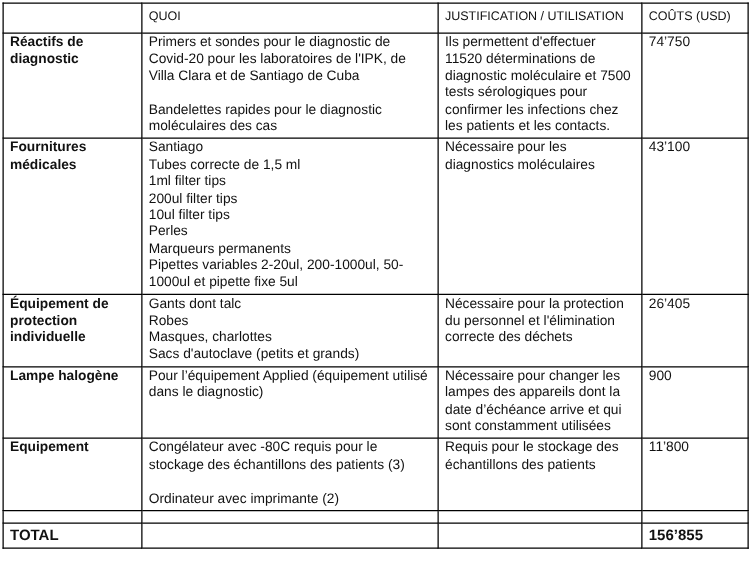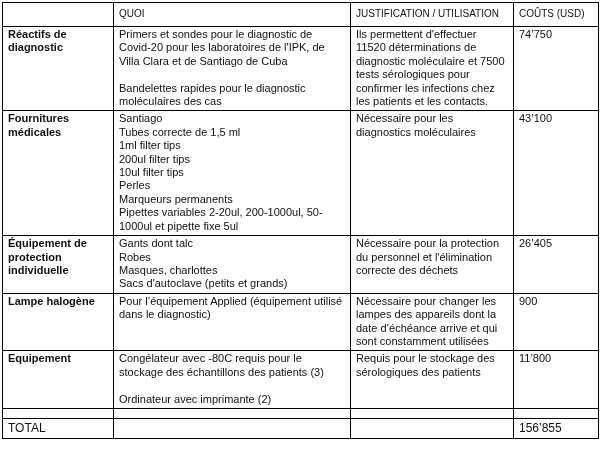--- a/index.html
+++ b/index.html
@@ -51,21 +51,21 @@
     text-decoration-style: wavy;
     text-decoration-color: #c23b3b;
     text-decoration-thickness: 1px;
     text-underline-offset: 2px;
   }
   tr.spacer td {
     height: 9px;
     padding: 0;
   }
   tr.total td {
-    font-weight: normal;
+    font-weight: bold;
     font-size: 12px;
     line-height: 14px;
     height: 15px;
     padding-top: 2px;
   }
 </style>
 </head>
 <body>
 
 <div class="page">
@@ -129,21 +129,21 @@
           <td>Nécessaire pour changer les lampes des appareils dont la date d’échéance arrive et qui sont constamment utilisées</td>
           <td class="cost">900</td>
         </tr>
         <tr>
           <td class="cat">Equipement</td>
           <td>
             <div class="para"><span>Congélateur avec -80C requis pour le stockage des échantillons des patients (3)</span></div>
             <div class="para">&nbsp;</div>
             <div class="para"><span>Ordinateur avec imprimante (2)</span></div>
           </td>
-          <td>Requis pour le stockage des sérologiques des patients</td>
+          <td>Requis pour le stockage des échantillons des patients</td>
           <td class="cost">11’800</td>
         </tr>
       </tbody>
     <tbody>
       <tr class="spacer">
         <td></td>
         <td></td>
         <td></td>
         <td></td>
       </tr>

